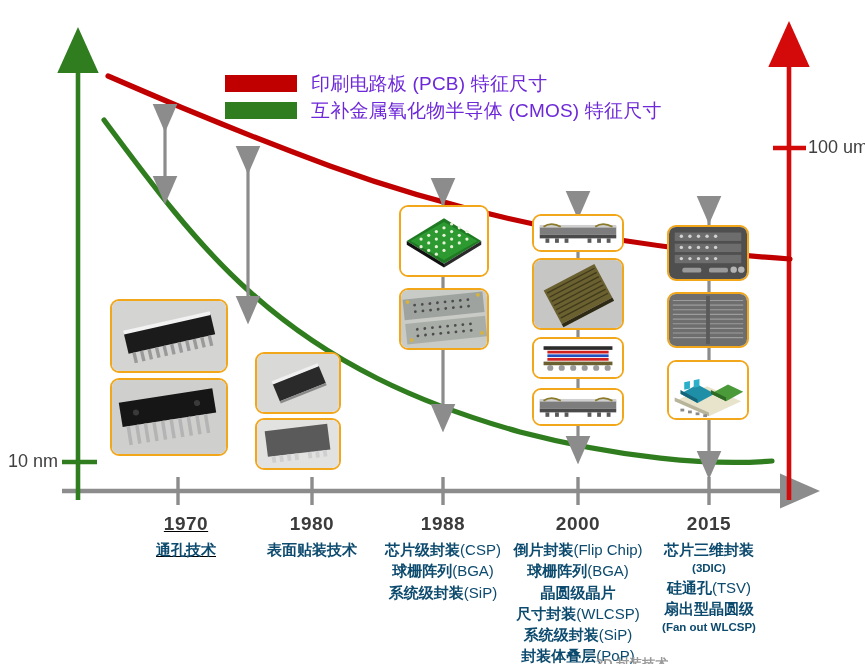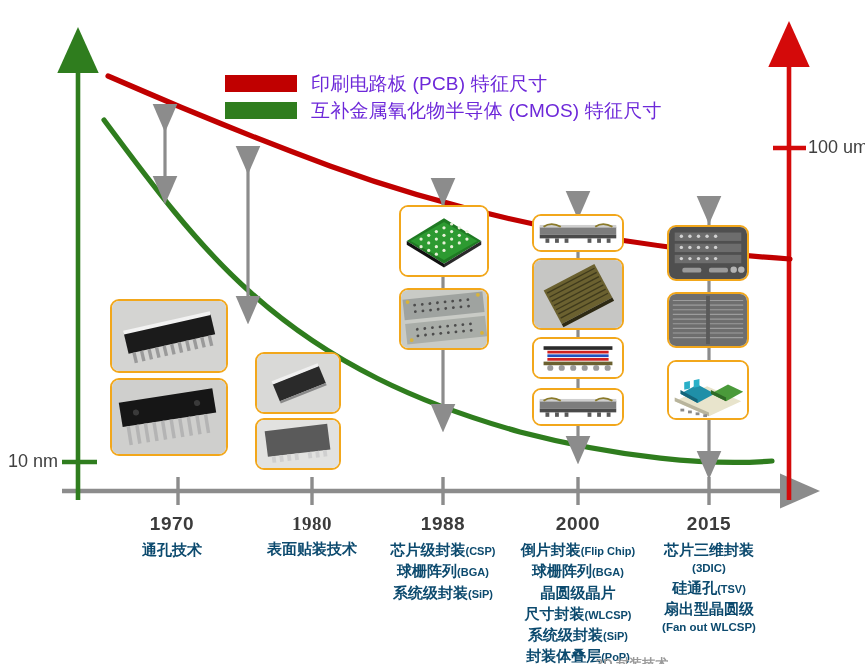--- a/index.html
+++ b/index.html
@@ -7,21 +7,21 @@
   #root{position:absolute;inset:0;}
   svg.layer{position:absolute;left:0;top:0;width:865px;height:664px;overflow:visible;}
   .legend{position:absolute;left:225px;top:70px;}
   .legend-row{display:flex;align-items:center;height:27px;}
   .swatch{width:72px;height:17px;margin-right:14px;}
   .legend-label{font-size:19px;color:#6d28d9;white-space:nowrap;letter-spacing:.2px;}
   .axlabel{position:absolute;font-size:18px;color:#404040;white-space:nowrap;}
   .tickgroup{position:absolute;text-align:center;}
   .yr{font-size:19px;color:#3b3b3b;font-weight:bold;letter-spacing:.5px;margin-bottom:4px;}
   .tech{font-size:15px;color:#0c4a6e;font-weight:bold;line-height:1.42;white-space:nowrap;}
-  .tech .en{font-size:11px;font-weight:bold;}
+  .tech .en{font-size:15px;font-weight:normal;}
   .tech .enblock{display:block;font-size:11.5px;font-weight:bold;}
   .thumb{position:absolute;border:2.2px solid #f2a71b;border-radius:9px;background:#ffffff;overflow:hidden;box-sizing:border-box;}
   .thumb svg{display:block;width:100%;height:100%;}
   .cut{position:absolute;font-size:15px;color:#3b3b3b;font-weight:bold;white-space:nowrap;}
 </style>
 </head>
 <body>
 
 <div id="root">
 
@@ -378,26 +378,26 @@
       <polygon points="44,34 60,42 60,38 44,30" fill="#2f6a25"></polygon>
       <g fill="#8a8a8a">
         <rect x="12" y="50" width="4" height="3"></rect>
           <rect x="20" y="52" width="4" height="3"></rect>
         <rect x="28" y="54" width="4" height="3"></rect>
           <rect x="36" y="56" width="4" height="3"></rect>
       </g>
     </svg>
   </div>
 
-  <div class="tickgroup" style="left:92px;top:513px;width:160px;">
+  <div class="tickgroup" style="left:106px;top:513px;width:160px;text-decoration:underline;">
     <div class="yr">1970</div>
     <div class="tech"><span>通孔技术</span></div>
   </div>
 
-  <div class="tickgroup" style="left:232px;top:513px;width:160px;font-family:Liberation Serif, serif;">
+  <div class="tickgroup" style="left:232px;top:513px;width:160px;">
     <div class="yr">1980</div>
     <div class="tech"><span>表面贴装技术</span></div>
   </div>
 
   <div class="tickgroup" style="left:363px;top:513px;width:160px;">
     <div class="yr">1988</div>
     <div class="tech"><span>芯片级封装</span><span class="en">(CSP)</span></div>
     <div class="tech"><span>球栅阵列</span><span class="en">(BGA)</span></div>
     <div class="tech"><span>系统级封装</span><span class="en">(SiP)</span></div>
   </div>

